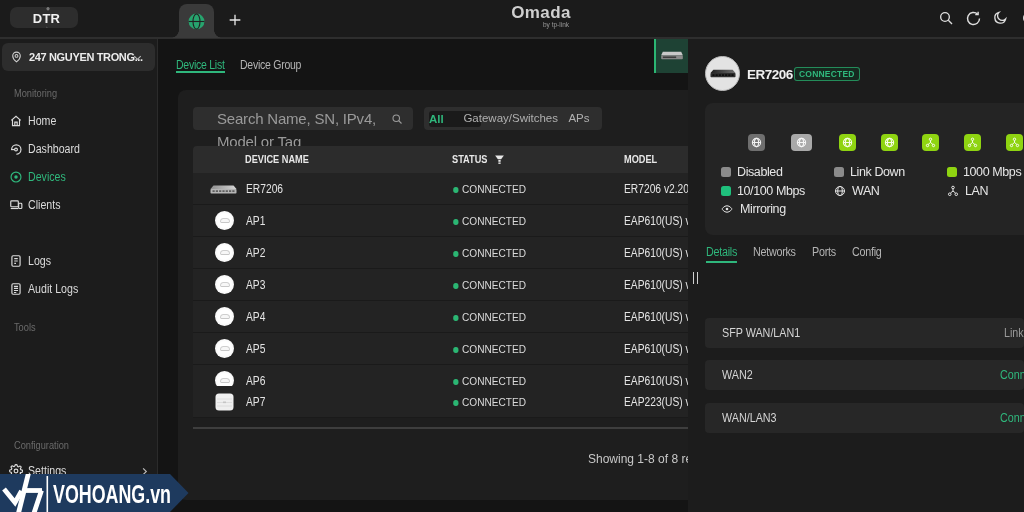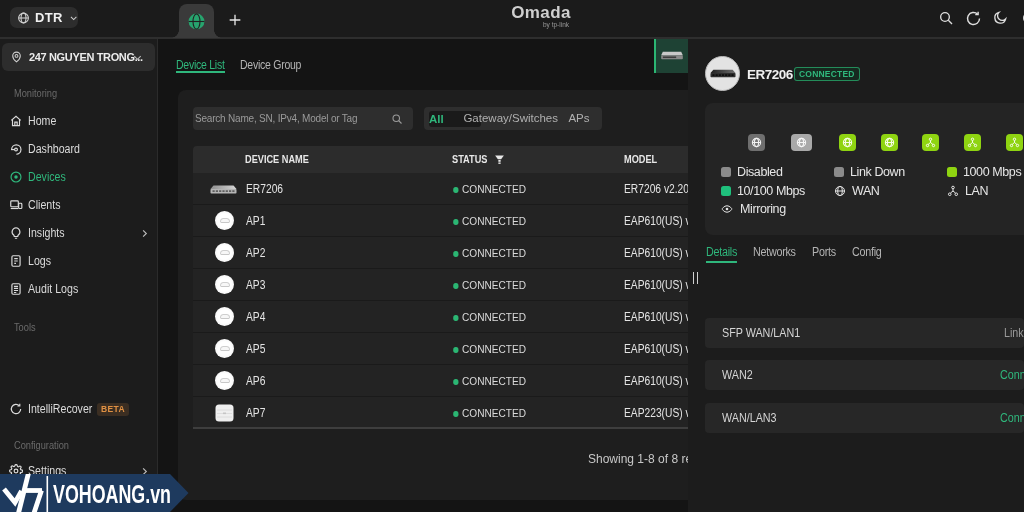--- a/index.html
+++ b/index.html
@@ -4,21 +4,21 @@
 <style>
   * { margin:0; padding:0; box-sizing:border-box; -webkit-font-smoothing:antialiased; }
   html,body { width:1024px; height:512px; overflow:hidden; background:#141414; }
   body { font-family:"Liberation Sans", sans-serif; }
   #root { position:relative; width:1024px; height:512px; background:#141414; overflow:hidden; }
   svg { display:block; }
 
   
   #topbar { position:absolute; left:0; top:0; width:1024px; height:38px; background:#1b1b1b; z-index:30; }
   #tbline { position:absolute; left:0; top:36.5px; width:1024px; height:2px; background:#2e2e2e; }
-  #dtr { position:absolute; left:10px; top:7px; width:68px; height:21px; background:#2d2d2d; border-radius:7px; display:flex; align-items:center; }
+  #dtr { position:absolute; left:10px; top:7px; width:68px; height:21px; background:#2d2d2d; border-radius:7px; display:flex; align-items:center;flex-direction:column; }
   #dtr .txt { color:#f0f0f0; font-size:13px; font-weight:bold; margin-left:5px; letter-spacing:.3px; }
   #tab { position:absolute; left:179px; top:4px; width:35px; height:34px; background:#3a3a3a; border-radius:8px 8px 0 0; display:flex; align-items:center; justify-content:center; }
   #tab:before, #tab:after { content:""; position:absolute; bottom:0; width:8px; height:8px; background:transparent; }
   #tab:before { left:-8px; background:radial-gradient(circle at 0 0, rgba(0,0,0,0) 7.6px, #3a3a3a 8px); }
   #tab:after  { right:-8px; background:radial-gradient(circle at 8px 0, rgba(0,0,0,0) 7.6px, #3a3a3a 8px); }
   #plus { position:absolute; left:227px; top:12px; }
   #logo { position:absolute; left:496px; top:3px; width:90px; text-align:center; }
   #logo .om { color:#cfcfcf; font-size:17px; font-weight:bold; letter-spacing:.4px; }
   #logo .by { color:#9a9a9a; font-size:6.5px; text-align:right; margin-top:-2px; padding-right:17px; }
   .topicon { position:absolute; top:10px; }
@@ -36,21 +36,21 @@
   .chev { position:absolute; right:8px; }
 
   
   #main { position:absolute; left:158px; top:38px; width:530px; height:474px; background:#141414; overflow:hidden; }
   .m { position:absolute; }
   #dltab { left:18px; top:20px; color:#2fb77c; font-size:12.5px; letter-spacing:-0.3px; transform:scaleX(0.84); transform-origin:0 0; }
   #dlu { left:18px; top:32.5px; width:49px; height:2px; background:#2fb77c; }
   #dgtab { left:82px; top:20px; color:#b4b4b4; font-size:12.5px; letter-spacing:-0.3px; transform:scaleX(0.84); transform-origin:0 0; }
   #minprev { left:496px; top:0px; width:34px; height:35px; background:#1e4234; border-left:2px solid #2bb673; display:flex; align-items:center; justify-content:center; }
   #card { left:20px; top:52px; width:510px; height:410px; background:#1e1e1e; border-radius:8px 0 0 8px; }
-  #search { left:35px; top:69px; width:220px; height:23px; background:#2e2e2e; border-radius:4px; color:#9a9a9a; font-size:10px; line-height:23px; padding-left:2px; letter-spacing:-0.2px; }
+  #search { left:35px; top:69px; width:220px; height:23px; background:#2e2e2e; border-radius:4px; color:#9a9a9a; font-size:15px; line-height:23px; padding-left:24px; letter-spacing:-0.2px; }
   #seg { left:266px; top:69px; width:178px; height:23px; background:#2e2e2e; border-radius:4px; }
   #segall { left:271px; top:72.5px; width:52px; height:16px; background:#1a1a1a; border-radius:3px; color:#2fb77c; font-size:11.5px; font-weight:bold; text-align:left; line-height:16px; }
   #seggw { left:300px; top:69px; width:100px; color:#b0b0b0; font-size:11.5px; text-align:right; line-height:23px; }
   #segap { left:406px; top:69px; width:30px; color:#b0b0b0; font-size:11.5px; text-align:center; line-height:23px; }
   #thead { left:35px; top:108px; width:495px; height:27px; background:#2c2c2c; border-radius:4px 0 0 0; color:#e8e8e8; font-size:11.5px; font-weight:bold; }
   #thead span { position:absolute; top:7px; transform:scaleX(0.8); transform-origin:0 50%; white-space:nowrap; }
   .trow { position:absolute; left:35px; width:495px; height:32px; background:#232323; border-bottom:1px solid #1a1a1a; }
   .trow .nm { position:absolute; left:53px; top:9px; color:#e4e4e4; font-size:12.5px; transform:scaleX(0.82); transform-origin:0 0; }
   .trow .st { position:absolute; left:269px; top:10px; color:#dadada; font-size:11.5px; transform:scaleX(0.88); transform-origin:0 0; }
   .trow .st:before { content:""; position:absolute; left:-10px; top:4px; width:5.5px; height:5.5px; border-radius:50%; background:#2bb673; }
@@ -170,54 +170,36 @@
       <span class="tx">Devices</span>
     </div>
     <div class="sitem" style="top:153px">
       <svg class="ic" viewBox="0 0 24 24" fill="none" stroke="#dcdcdc" stroke-width="2">
           <rect x="3" y="5" width="13" height="10" rx="1.5"></rect>
           <path d="M3 18h13"></path>
           <rect x="16.5" y="9" width="5.5" height="9" rx="1.5" fill="#1c1c1c"></rect>
         </svg>
       <span class="tx">Clients</span>
     </div>
-    <div class="sitem" style="top:181px">
-      <svg class="ic" viewBox="0 0 24 24" fill="none" stroke="#dcdcdc" stroke-width="2">
-          <path d="M9 18h6M10 21h4"></path>
-          <path d="M12 3a7 7 0 0 1 4 12.5c-.8.7-1 1.5-1 2.5h-6c0-1-.2-1.8-1-2.5A7 7 0 0 1 12 3z"></path>
-        </svg>
-      <span class="tx">Insights</span>
-      <svg class="chev" width="11" height="11" viewBox="0 0 24 24" fill="none" stroke="#bdbdbd" stroke-width="2.4">
-          <path d="M9 5l7 7-7 7"></path>
-        </svg>
-    </div>
     <div class="sitem" style="top:209px">
       <svg class="ic" viewBox="0 0 24 24" fill="none" stroke="#dcdcdc" stroke-width="2">
           <rect x="5" y="3" width="14" height="18" rx="2"></rect>
           <path d="M9 8h6M9 12h6M9 16h3"></path>
         </svg>
       <span class="tx">Logs</span>
     </div>
     <div class="sitem" style="top:237px">
       <svg class="ic" viewBox="0 0 24 24" fill="none" stroke="#dcdcdc" stroke-width="2">
           <rect x="5" y="3" width="14" height="18" rx="2"></rect>
           <path d="M8.5 7.5h7M8.5 11h7M8.5 14.5h7M8.5 18h4"></path>
         </svg>
       <span class="tx">Audit Logs</span>
     </div>
 
     <div class="slabel" style="top:283px">Tools</div>
-    <div class="sitem" style="top:357px">
-      <svg class="ic" viewBox="0 0 24 24" fill="none" stroke="#dcdcdc" stroke-width="2">
-          <path d="M20 12a8 8 0 1 1-2.3-5.6"></path>
-          <path d="M18.5 2.8v4h-4"></path>
-        </svg>
-      <span class="tx">IntelliRecover</span>
-        <span class="beta">BETA</span>
-    </div>
 
     <div class="slabel" style="top:401px">Configuration</div>
     <div class="sitem" style="top:419px">
       <svg class="ic" viewBox="0 0 24 24" fill="none" stroke="#dcdcdc" stroke-width="2">
           <circle cx="12" cy="12" r="3.2"></circle>
           <path d="M19.4 15a1.7 1.7 0 0 0 .3 1.9l.1.1a2 2 0 1 1-2.9 2.9l-.1-.1a1.7 1.7 0 0 0-1.9-.3 1.7 1.7 0 0 0-1 1.5V21a2 2 0 1 1-4.1 0v-.1a1.7 1.7 0 0 0-1.1-1.5 1.7 1.7 0 0 0-1.9.3l-.1.1a2 2 0 1 1-2.9-2.9l.1-.1a1.7 1.7 0 0 0 .3-1.9 1.7 1.7 0 0 0-1.5-1H3a2 2 0 1 1 0-4.1h.1a1.7 1.7 0 0 0 1.5-1.1 1.7 1.7 0 0 0-.3-1.9l-.1-.1a2 2 0 1 1 2.9-2.9l.1.1a1.7 1.7 0 0 0 1.9.3 1.7 1.7 0 0 0 1-1.5V3a2 2 0 1 1 4.1 0v.1a1.7 1.7 0 0 0 1 1.5 1.7 1.7 0 0 0 1.9-.3l.1-.1a2 2 0 1 1 2.9 2.9l-.1.1a1.7 1.7 0 0 0-.3 1.9v.1a1.7 1.7 0 0 0 1.5 1h.2a2 2 0 1 1 0 4.1h-.1a1.7 1.7 0 0 0-1.5 1z"></path>
         </svg>
       <span class="tx">Settings</span>
       <svg class="chev" width="11" height="11" viewBox="0 0 24 24" fill="none" stroke="#bdbdbd" stroke-width="2.4">
           <path d="M9 5l7 7-7 7"></path>
@@ -316,21 +298,21 @@
         <span class="md">EAP610(US) v1.0</span>
       </div>
     <div class="trow" style="top:327px">
         <div class="apc">
           <i></i>
         </div>
         <span class="nm">AP6</span>
         <span class="st">CONNECTED</span>
         <span class="md">EAP610(US) v1.0</span>
       </div>
-    <div class="trow" style="top:359px">
+    <div class="trow" style="top:348px">
       <svg style="position:absolute;left:22px;top:7px" width="19" height="18" viewBox="0 0 19 18">
           <rect x="0.5" y="0.5" width="18" height="17" rx="3.5" fill="#efefef"></rect>
           <path d="M2 6h15M2 9.5h15M2 13h15" stroke="#d8d8d8" stroke-width="0.8"></path>
           <rect x="8" y="8.5" width="3" height="1.6" fill="#c5c5c5"></rect>
         </svg>
       <span class="nm">AP7</span>
         <span class="st">CONNECTED</span>
         <span class="md">EAP223(US) v3.0</span>
     </div>
     <div class="m" id="showing">Showing 1-8 of 8 records</div>

